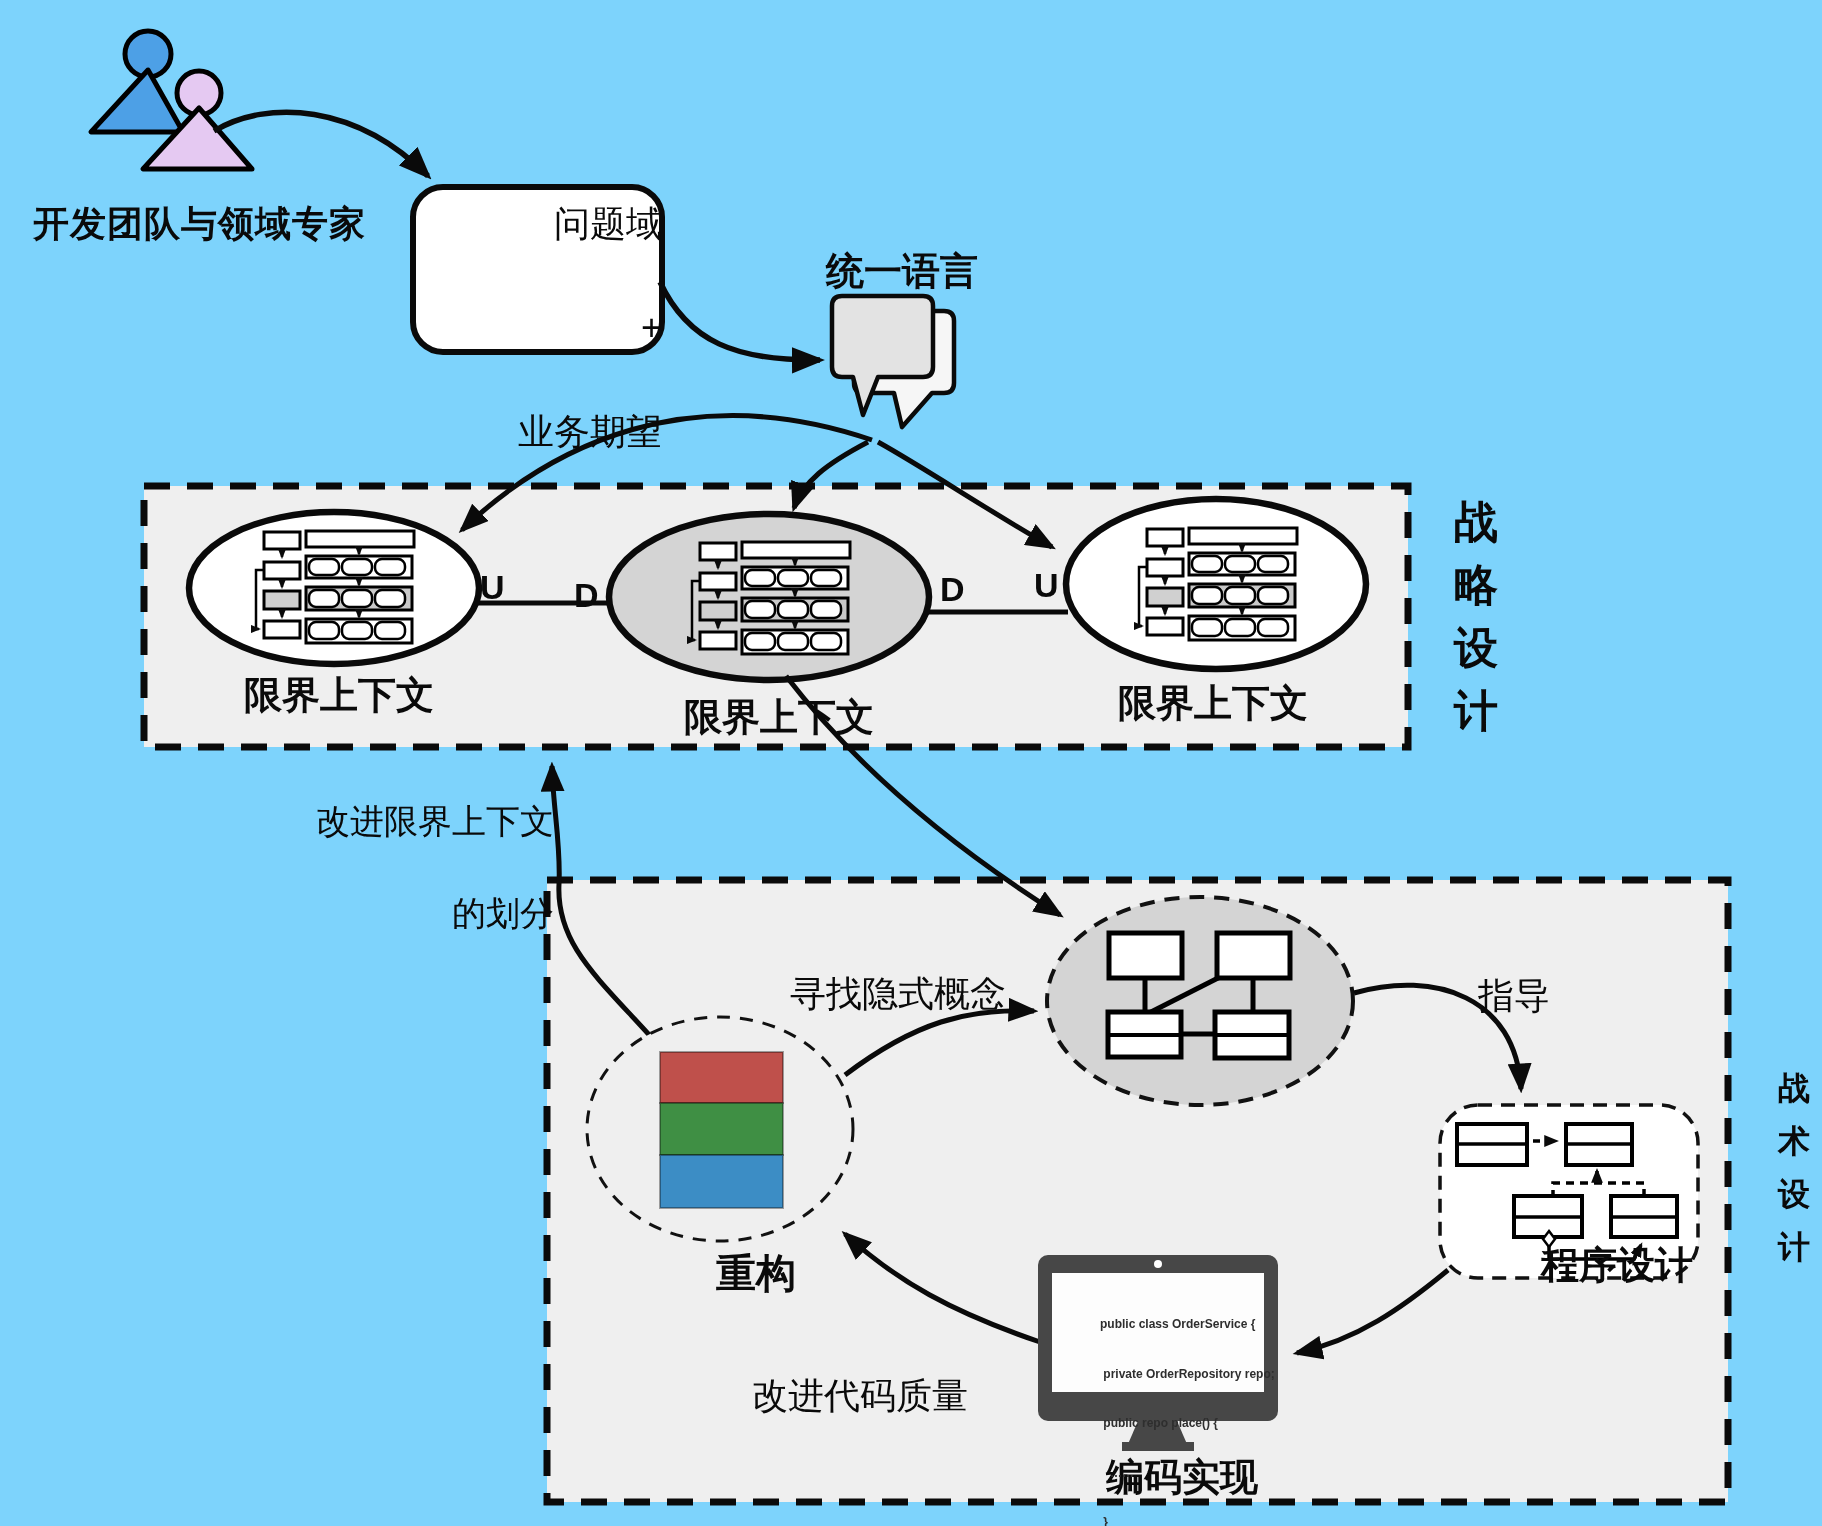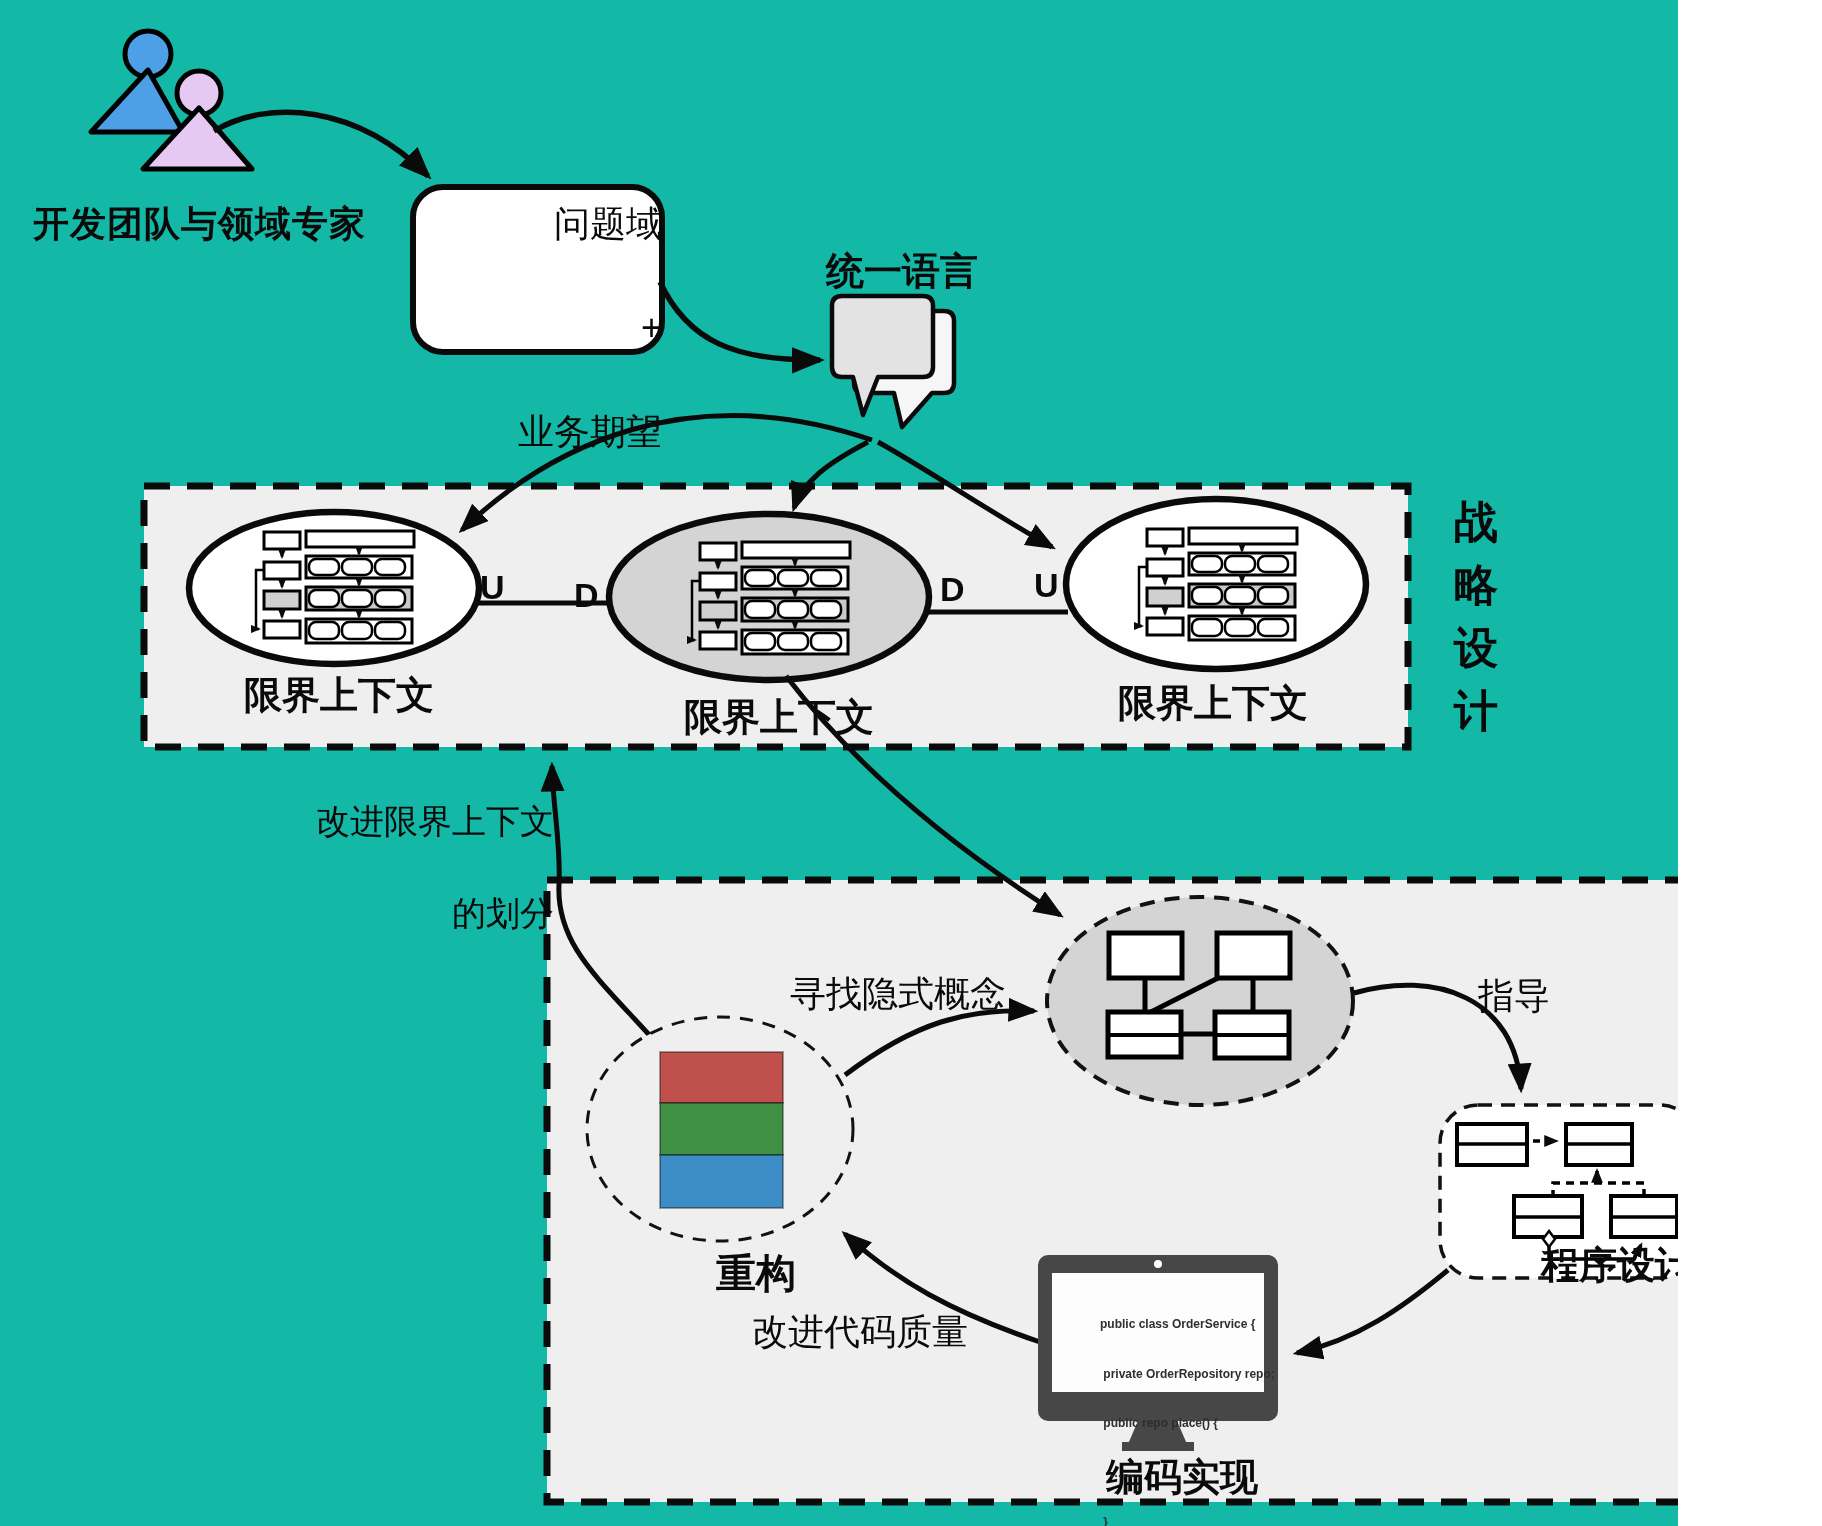--- a/index.html
+++ b/index.html
@@ -1,16 +1,16 @@
 <!DOCTYPE html>
 <html><head>
 <meta charset="utf-8">
 <style>
   html,body{margin:0;padding:0;background:#fff;}
-  #canvas{position:relative;width:1678px;height:1526px;background:#14b8a6;overflow:hidden;
+  #canvas{position:relative;width:1822px;height:1526px;background:#7dd3fc;overflow:hidden;
           font-family:"Liberation Sans","DejaVu Sans",sans-serif;color:#0a0a0a;}
   #diagram-svg{position:absolute;left:0;top:0;width:1822px;height:1526px;}
   .lbl{position:absolute;white-space:pre-wrap;}
   .b{font-weight:bold;}
   .c{text-align:right;}
   .vert{word-break:break-all;text-align:right;}
   .code{font-family:"Liberation Sans","DejaVu Sans",sans-serif;font-weight:bold;color:#2e2e2e;
         font-size:12px;line-height:16.5px;white-space:pre;}
   .code div{white-space:pre;margin-left:36px;}
 </style>
@@ -186,21 +186,21 @@
   <span>的划分</span></div>
 
 <div class="lbl" style="left:790px;top:970px;width:230px;font-size:36px;">寻找隐式概念</div>
 
 <div class="lbl" style="left:1478px;top:972px;width:90px;font-size:36px;">指导</div>
 
 <div class="lbl b c" style="left:646px;top:1246px;width:150px;font-size:40px;">重构</div>
 
 <div class="lbl b c" style="left:1493px;top:1240px;width:200px;font-size:38px;">程序设计</div>
 
-<div class="lbl" style="left:752px;top:1308px;width:220px;font-size:36px;">改进代码质量</div>
+<div class="lbl" style="left:752px;top:1372px;width:220px;font-size:36px;">改进代码质量</div>
 
 <div class="lbl b c" style="left:1058px;top:1452px;width:200px;font-size:38px;">编码实现</div>
 
 <div class="lbl code" style="left:1064px;top:1283px;width:198px;">
   <div>public class OrderService {</div>
   <div> private OrderRepository repo;</div>
   <div> public repo place() {</div>
   <div>   ……</div>
   <div> }</div>
   

